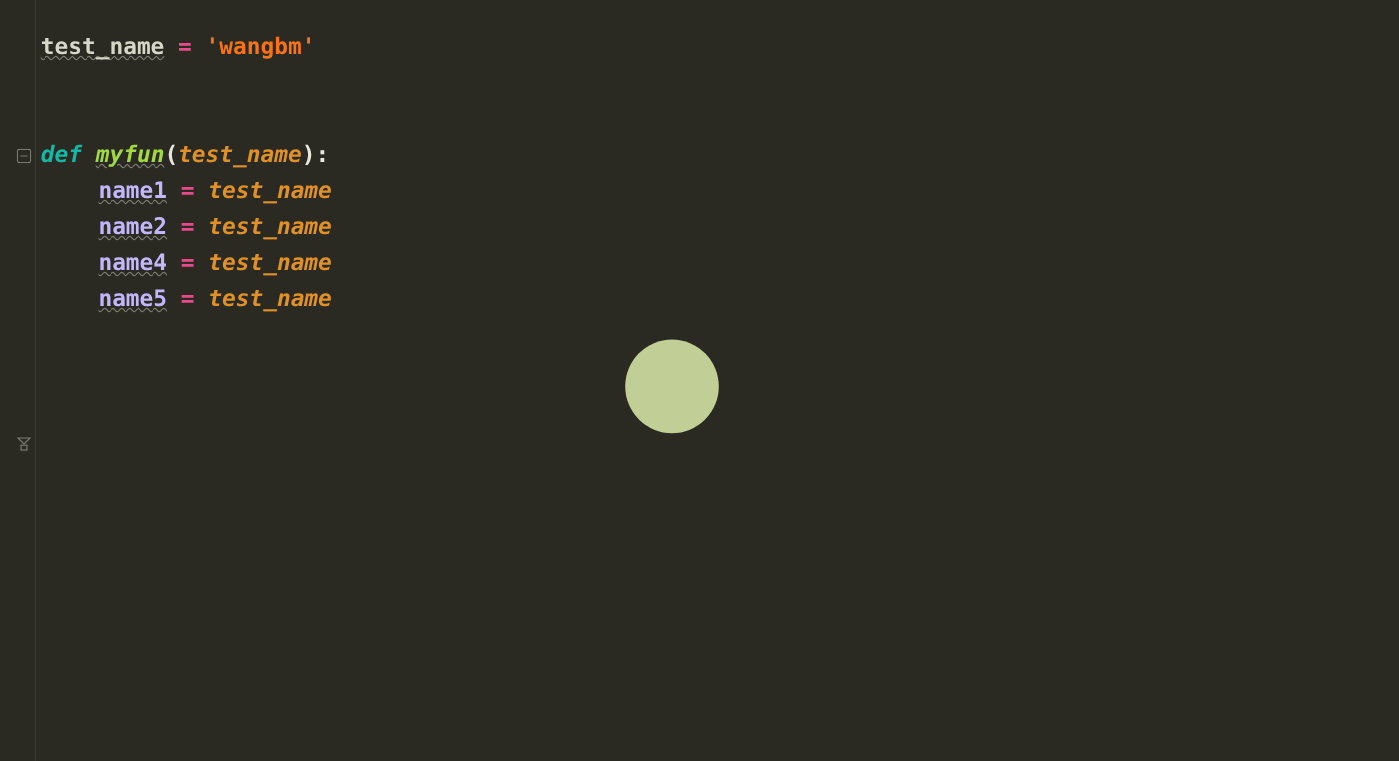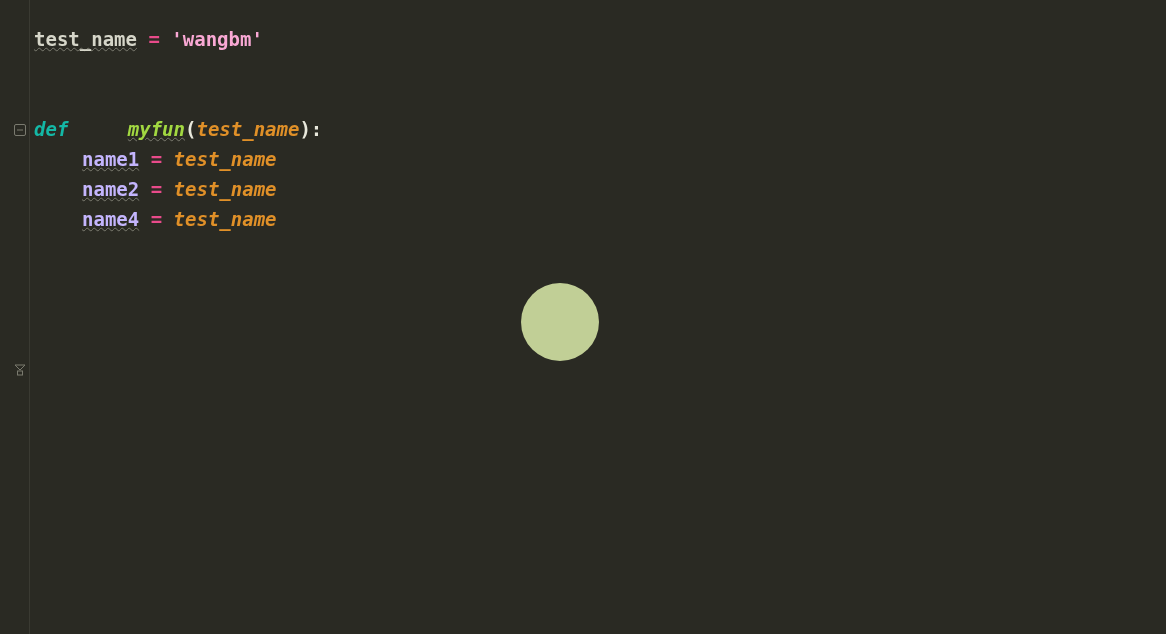--- a/index.html
+++ b/index.html
@@ -37,23 +37,23 @@
     }
     .line {
       height: 30px;
       line-height: 30px;
       white-space: pre;
       font-weight: bold;
     }
     .indent1 { padding-left: 48px; }
     .tok-var-warn  { color: #d6d6c9; text-decoration: underline wavy #7a7a6f; text-decoration-thickness: 1px; }
     .tok-op        { color: #e84b8a; }
-    .tok-str       { color: #f9a8d4; margin-top: 21px; }
+    .tok-str       { color: #f97316; margin-top: 21px; }
     .tok-keyword   { color: #14b8a6; font-style: italic; }
-    .tok-funcname  { color: #a2d841; font-style: italic; text-decoration: underline wavy #7a7a6f; text-decoration-thickness: 1px; margin-left: 48px; }
+    .tok-funcname  { color: #a2d841; font-style: italic; text-decoration: underline wavy #7a7a6f; text-decoration-thickness: 1px; }
     .tok-paren     { color: #e8e8dc; }
     .tok-param     { color: #e09028; font-style: italic; }
     .tok-param-use { color: #e09028; font-style: italic; }
     .tok-local-warn{ color: #c4b5fd; text-decoration: underline wavy #7a7a6f; text-decoration-thickness: 1px; }
     .tok-colon     { color: #e8e8dc; }
     .cursor-dot {
       position: absolute;
       width: 78px;
       height: 78px;
       border-radius: 50%;
@@ -85,16 +85,17 @@
   <div class="line"><span class="tok-var-warn">test_name</span> <span class="tok-op">=</span> <span class="tok-str">'wangbm'</span></div>
 
   <div class="line"> </div>
   <div class="line"> </div>
 
   <div class="line"><span class="tok-keyword">def</span> <span class="tok-funcname">myfun</span><span class="tok-paren">(</span><span class="tok-param">test_name</span><span class="tok-paren">)</span><span class="tok-colon">:</span></div>
 
   <div class="line indent1"><span class="tok-local-warn">name1</span> <span class="tok-op">=</span> <span class="tok-param-use">test_name</span></div>
   <div class="line indent1"><span class="tok-local-warn">name2</span> <span class="tok-op">=</span> <span class="tok-param-use">test_name</span></div>
   <div class="line indent1"><span class="tok-local-warn">name4</span> <span class="tok-op">=</span> <span class="tok-param-use">test_name</span></div>
+  <div class="line indent1"><span class="tok-local-warn">name5</span> <span class="tok-op">=</span> <span class="tok-param-use">test_name</span></div>
 
 </div>
 
 <div class="cursor-dot"></div>
 
 </body></html>

